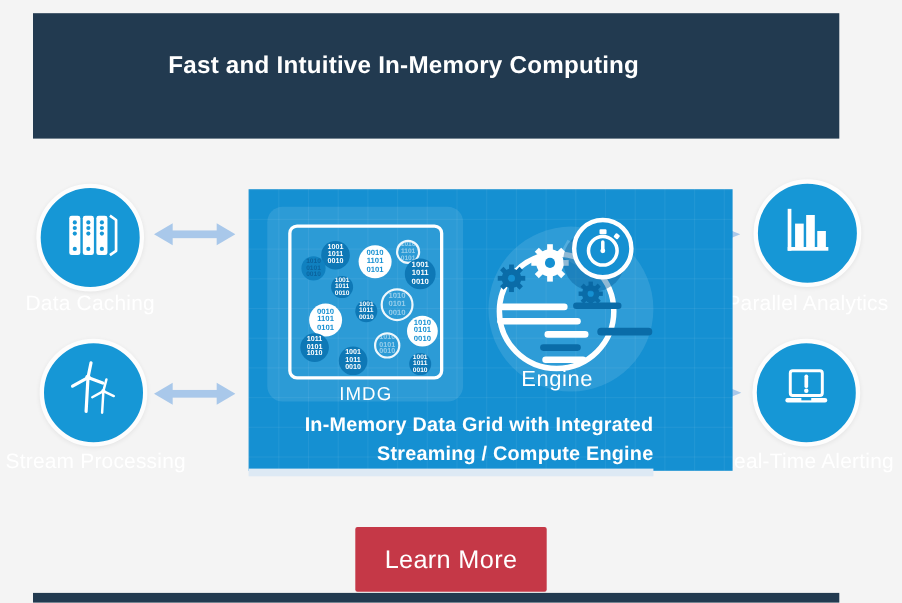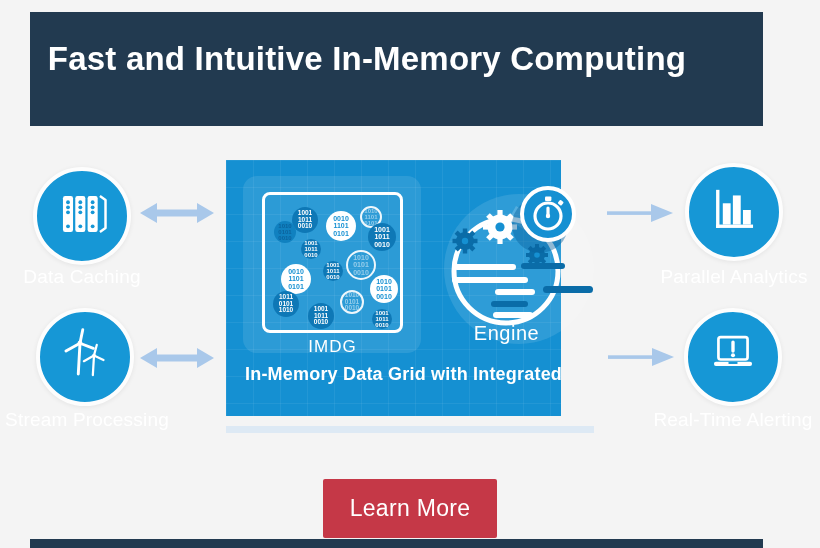--- a/index.html
+++ b/index.html
@@ -8,42 +8,42 @@
     font-family:"Liberation Sans","DejaVu Sans",sans-serif;
     background:var(--background,#f4f4f4);
   }
   .abs{position:absolute;}
 
   
   .band{left:30px;top:12px;width:733px;height:114px;background:var(--band,#223a50);}
   .bottom-strip{left:30px;top:539px;width:733px;height:9px;background:var(--band,#223a50);}
   .title{
     left:30px;top:36px;width:674px;text-align:center;color:#fff;
-    font-size:33px;font-weight:700;line-height:45px;letter-spacing:.2px;
+    font-size:22px;font-weight:700;line-height:45px;letter-spacing:.2px;
   }
 
   
   .node-circle{
     width:90px;height:90px;border-radius:50%;
     background:var(--icon-blue,#1697d6);
     border:4px solid #fdfdfd;box-sizing:content-box;
     box-shadow:0 1px 5px rgba(0,0,0,.07);
     display:flex;align-items:center;justify-content:center;
   }
   .node-label{
     width:220px;text-align:center;color:#fff;font-size:19px;letter-spacing:.2px;
   }
 
   
   .arrow svg{display:block;}
   .arrow-fill{fill:var(--arrow,#a9c8ea);}
 
   
   .panel{
-    left:226px;top:160px;width:335px;height:256px;
+    left:226px;top:172px;width:440px;height:256px;
     background-color:var(--panel-blue,#1590d2);
     background-image:
       linear-gradient(rgba(255,255,255,.06) 1px,transparent 1px),
       linear-gradient(90deg,rgba(255,255,255,.06) 1px,transparent 1px);
     background-size:27px 27px;
   }
   .panel-shadow{left:226px;top:426px;width:368px;height:7px;background:#dde9f4;}
   .imdg-backdrop{
     left:17px;top:16px;width:178px;height:177px;border-radius:14px;
     background:rgba(255,255,255,.10);
@@ -68,22 +68,22 @@
   }
   .engine-glow{
     left:218px;top:34px;width:150px;height:150px;border-radius:50%;
     background:rgba(255,255,255,.11);
   }
   .engine-svg{left:214px;top:-4px;}
   .engine-label{
     left:218px;top:162px;width:125px;text-align:center;color:#fff;font-size:20px;letter-spacing:.5px;
   }
   .caption{
-    left:0;top:201px;width:368px;text-align:left;color:#fff;
-    font-size:18px;font-weight:700;line-height:26px;letter-spacing:.2px;padding-left:19px;
+    left:0;top:201px;width:368px;text-align:right;color:#fff;
+    font-size:18px;font-weight:700;line-height:26px;letter-spacing:.2px;
   }
 
   
   .cta{
     left:323px;top:479px;width:174px;height:59px;
     background:var(--button-red,#c53847);border:none;border-radius:2px;
     color:#fff;font-size:23px;font-family:inherit;letter-spacing:.3px;
     display:flex;align-items:center;justify-content:center;cursor:pointer;
   }
 </style>
@@ -315,20 +315,21 @@
         <rect x="118.5" y="44.5" width="4.5" height="4.5" rx="1" fill="#fff" transform="rotate(40 120.7 46.7)"></rect>
         <line x1="108" y1="60" x2="108" y2="52" stroke="#fff" stroke-width="3.2" stroke-linecap="round"></line>
         <circle cx="108" cy="60" r="2.2" fill="#fff"></circle>
       </g>
     </svg>
   </div>
   <div class="abs engine-label">Engine</div>
 
   <div class="abs caption">
     <div>In-Memory Data Grid with Integrated</div>
+    <div>Streaming / Compute Engine</div>
   </div>
 </div>
 <div class="abs panel-shadow"></div>
 
 <button class="abs cta">
   <span>Learn More</span>
 </button>
 
 <div class="abs bottom-strip"></div>
 

